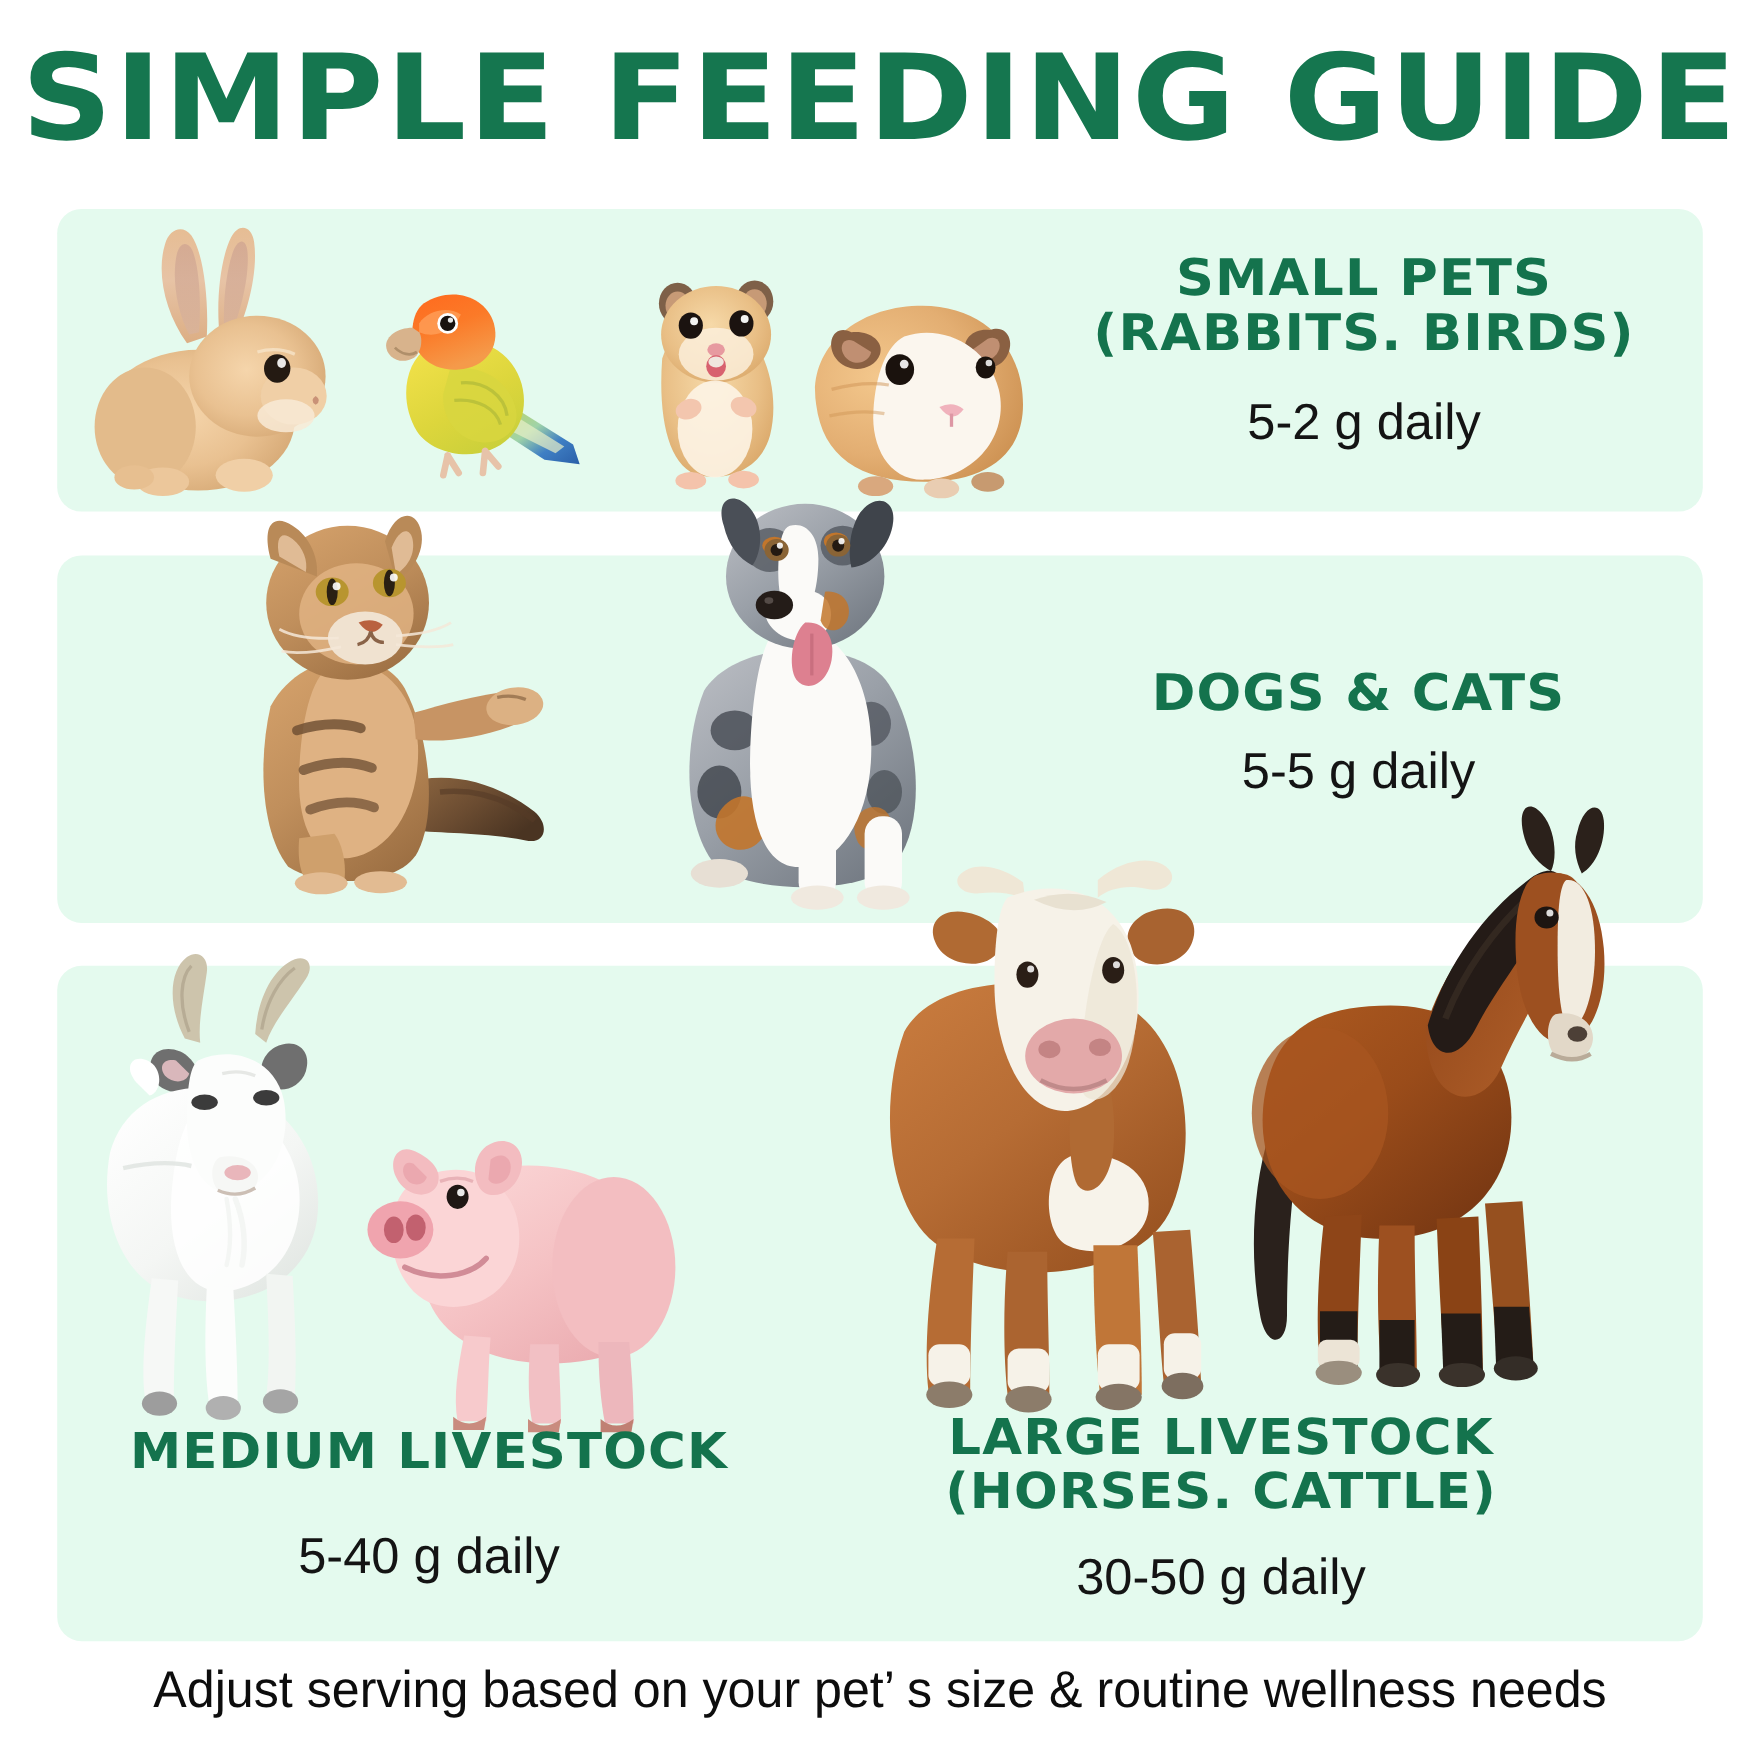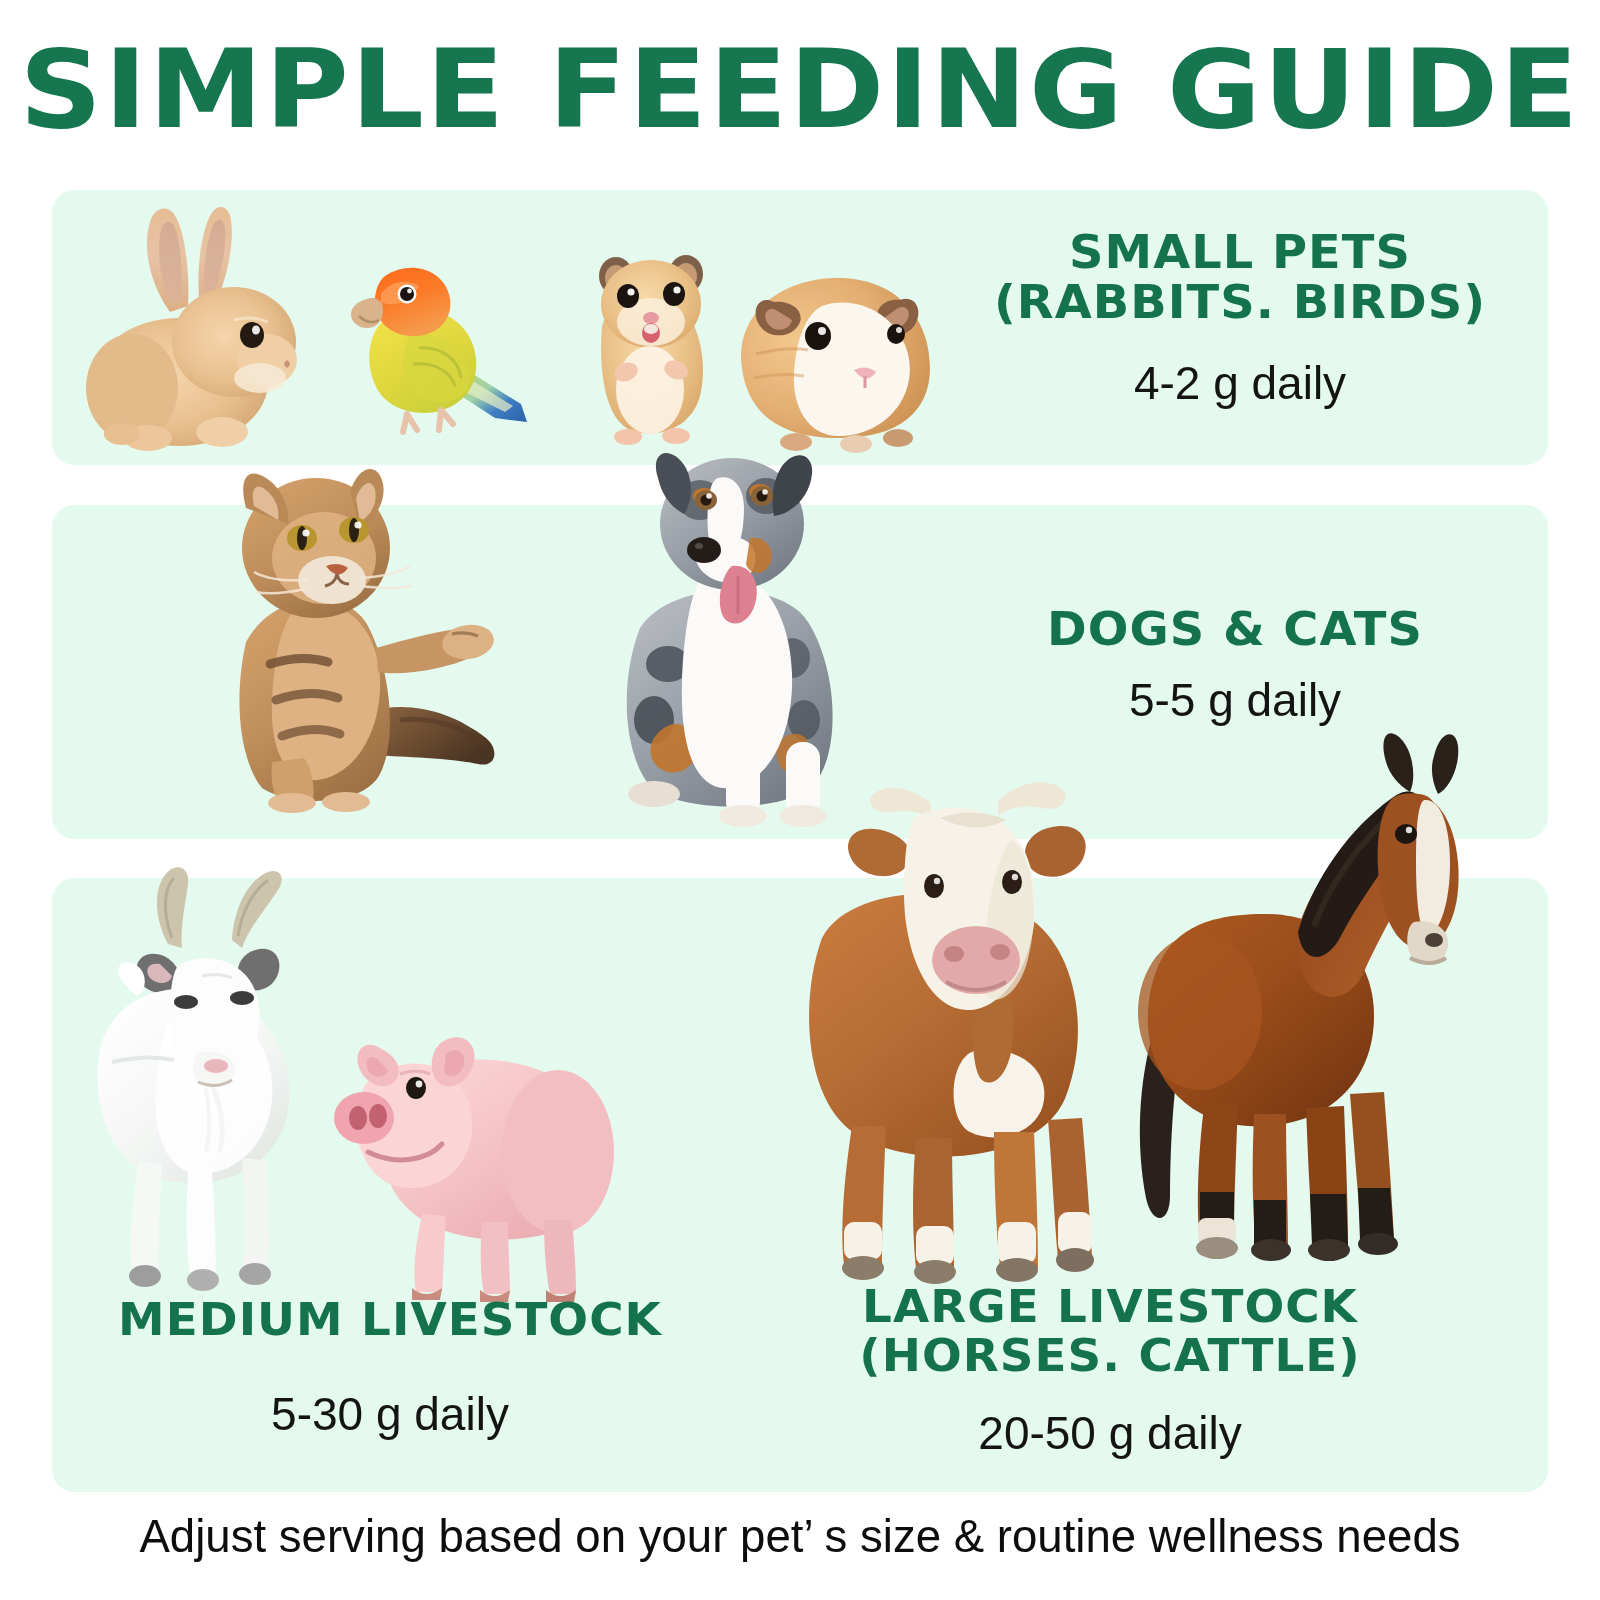--- a/index.html
+++ b/index.html
@@ -281,21 +281,21 @@
     <ellipse cx="66" cy="184" rx="16" ry="9" fill="#d9a87e"></ellipse>
     <ellipse cx="126" cy="186" rx="16" ry="9" fill="#e9cdb2"></ellipse>
     <ellipse cx="168" cy="180" rx="15" ry="9" fill="#c79a70"></ellipse>
   </svg>
 </div>
 
 <div class="cat-label" id="small-label">
   <span>SMALL PETS</span><br>
   <span>(RABBITS. BIRDS)</span>
 </div>
-<div class="cat-dose" id="small-dose">4-2 g daily</div>
+<div class="cat-dose" id="small-dose">5-2 g daily</div>
 
 <div class="panel" id="panel-dogcat"></div>
 
 <div class="animal" id="a-cat">
   <svg width="310" height="348" viewBox="0 0 310 348">
     <defs>
       <linearGradient id="catFur" x1="0.2" y1="0" x2="0.8" y2="1">
         <stop offset="0%" stop-color="#d3a06a"></stop>
         <stop offset="45%" stop-color="#c08f5c"></stop>
         <stop offset="100%" stop-color="#9b6e42"></stop>
@@ -616,21 +616,21 @@
 
     <rect x="70" y="496" width="38" height="26" rx="8" fill="#ece4d6"></rect>
     <ellipse cx="89" cy="526" rx="21" ry="11" fill="#9a8e7e"></ellipse>
     <ellipse cx="143" cy="528" rx="20" ry="11" fill="#3a322b"></ellipse>
     <ellipse cx="201" cy="528" rx="21" ry="11" fill="#3a322b"></ellipse>
     <ellipse cx="250" cy="522" rx="20" ry="11" fill="#342d27"></ellipse>
   </svg>
 </div>
 
 <div class="cat-label" id="med-label">MEDIUM LIVESTOCK</div>
-<div class="cat-dose" id="med-dose">5-30 g daily</div>
+<div class="cat-dose" id="med-dose">5-40 g daily</div>
 
 <div class="cat-label" id="lg-label">
   <span>LARGE LIVESTOCK</span><br>
   <span>(HORSES. CATTLE)</span>
 </div>
-<div class="cat-dose" id="lg-dose">20-50 g daily</div>
+<div class="cat-dose" id="lg-dose">30-50 g daily</div>
 
 <div id="footer">Adjust serving based on your pet’  s size &amp; routine wellness needs</div>
 
 </body></html>

